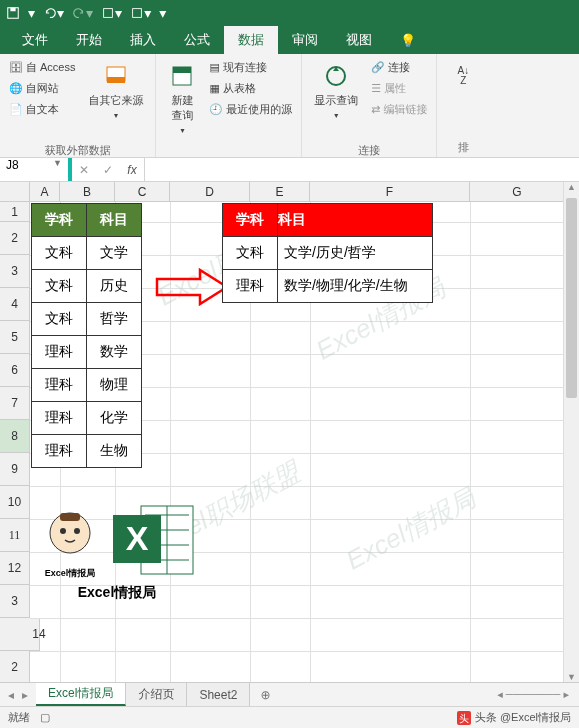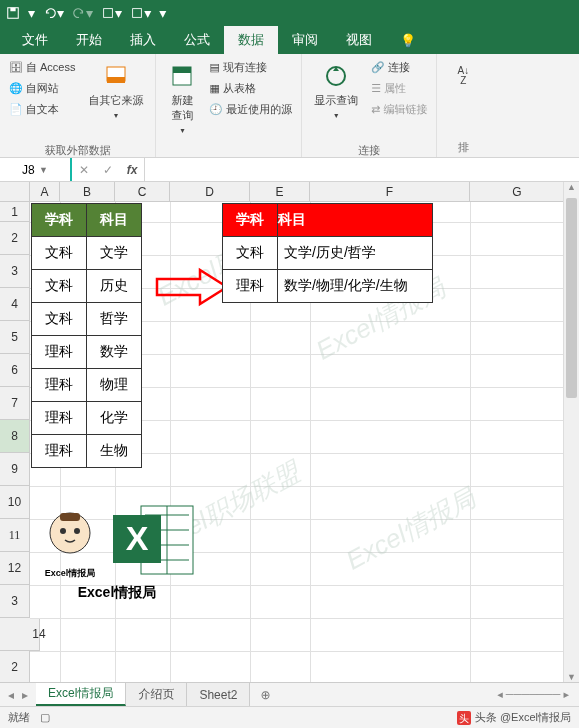--- a/index.html
+++ b/index.html
@@ -21,25 +21,25 @@
 .ribbon-group { border-right: 1px solid #e0e0e0; padding: 4px 6px 2px 6px; display: flex; flex-direction: column; }
 .ribbon-group-content { flex: 1; display: flex; gap: 4px; align-items: flex-start; }
 .ribbon-group-label { text-align: center; font-size: 11px; color: #666; padding-top: 2px; margin-top: 17px; }
 .ribbon-btn-sm { font-size: 11px; color: #444; display: flex; align-items: center; gap: 3px; padding: 2px 3px; cursor: pointer; white-space: nowrap; }
 .ribbon-btn-lg { display: flex; flex-direction: column; align-items: center; justify-content: center; font-size: 11px; color: #444; padding: 4px 6px; cursor: pointer; gap: 3px; text-align: center; }
 .ribbon-col { display: flex; flex-direction: column; gap: 2px; }
 .ribbon-icon-box { width: 28px; height: 28px; display: flex; align-items: center; justify-content: center; }
 
 
 .formula-bar { height: 24px; border-bottom: 1px solid #d4d4d4; display: flex; align-items: stretch; background: #fff; }
-.name-box { width: 72px; border-right: 2px solid #14b8a6; display: flex; align-items: center; padding: 0 22px; font-size: 12px; justify-content: space-between; }
+.name-box { width: 72px; border-right: 4px solid #14b8a6; display: flex; align-items: flex-start; padding: 0 6px; font-size: 12px; justify-content: space-between; }
 .name-box .dd { color: #777; font-size: 9px; }
 .fx-btns { display: flex; align-items: center; border-right: 1px solid #d4d4d4; }
 .fx-btn { width: 24px; text-align: center; font-size: 12px; color: #999; cursor: pointer; }
-.fx-btn.fx { font-style: italic; color: #555; font-weight: bold; }
+.fx-btn.fx { font-style: italic; color: #555; }
 .formula-input { flex: 1; padding: 0 6px; font-size: 12px; display: flex; align-items: center; }
 
 
 .grid-wrap { position: relative; height: 520px; background: #fff; overflow: hidden; }
 .corner { position: absolute; left: 0; top: 0; width: 30px; height: 20px; background: #f0f0f0; border-right: 1px solid #ccc; border-bottom: 1px solid #ccc; }
 .col-headers { position: absolute; left: 30px; top: 0; height: 20px; display: flex; }
 .col-h { border-right: 1px solid #ccc; border-bottom: 1px solid #ccc; background: #f0f0f0; font-size: 12px; color: #333; display: flex; align-items: center; justify-content: center; }
 .row-headers { position: absolute; left: 0; top: 20px; width: 30px; }
 .row-h { border-right: 1px solid #ccc; border-bottom: 1px solid #ccc; background: #f0f0f0; font-size: 12px; color: #333; display: flex; align-items: center; justify-content: center; }
 .row-h.sel { background: #d3e5d3; }

